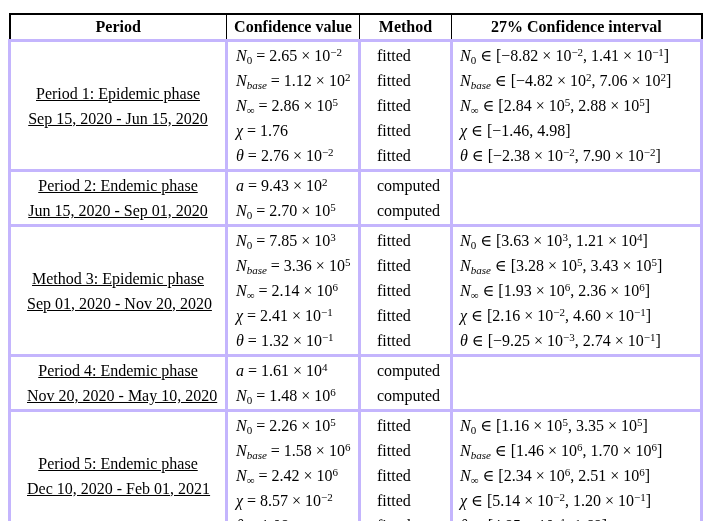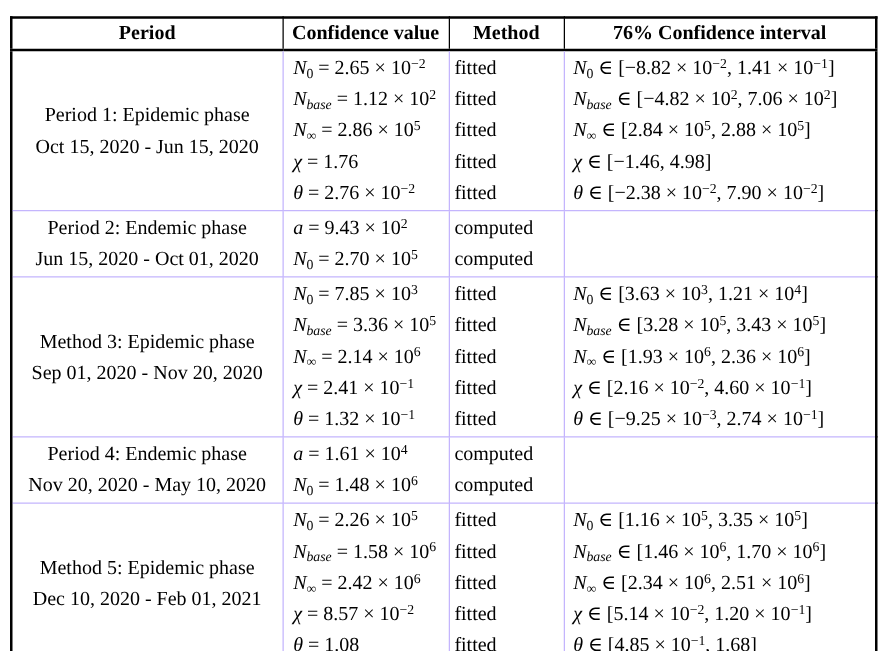--- a/index.html
+++ b/index.html
@@ -34,29 +34,29 @@
   th {
     border: 1px solid #000000;
     border-bottom: 2px solid #000000;
     font-weight: bold;
     text-align: center;
     height: 22px;
     padding: 1px 2px;
     font-size: 16px;
   }
   td {
-    border: 1px solid #c4b5fd;
+    border: 3px solid #c4b5fd;
     vertical-align: middle;
-    padding: 1px 4px;
+    padding: 1px 16px;
   }
   .cell-line {
     line-height: 25px;
     white-space: nowrap;
   }
-  .period-cell { text-align: center; }
+  .period-cell { text-align: center; text-decoration: underline; }
   .period-cell .cell-line { line-height: 25px; }
   .param-cell  { text-align: left; padding-left: 8px; }
   .method-cell { }
   .ci-cell     { text-align: left; padding-left: 7px; margin-left: 35px; }
 
   i { font-style: italic; }
   sub, sup {
     font-size: 11px;
     line-height: 0;
   }
@@ -72,28 +72,28 @@
       <col class="c-period">
       <col class="c-params">
       <col class="c-method">
       <col class="c-ci">
     </colgroup>
     <thead>
       <tr>
         <th>Period</th>
         <th>Confidence value</th>
         <th>Method</th>
-        <th>76% Confidence interval</th>
+        <th>27% Confidence interval</th>
       </tr>
     </thead>
     <tbody id="table-body">
         <tr>
           <td class="period-cell">
             <div class="cell-line">Period 1: Epidemic phase</div>
-            <div class="cell-line">Oct 15, 2020 - Jun 15, 2020</div>
+            <div class="cell-line">Sep 15, 2020 - Jun 15, 2020</div>
           </td>
           <td class="param-cell">
             <div class="cell-line"><i>N</i><sub>0</sub> = 2.65 × 10<sup>−2</sup></div>
             <div class="cell-line"><i>N</i><sub><i>base</i></sub> = 1.12 × 10<sup>2</sup></div>
             <div class="cell-line"><i>N</i><sub>∞</sub> = 2.86 × 10<sup>5</sup></div>
             <div class="cell-line"><i>χ</i> = 1.76</div>
             <div class="cell-line"><i>θ</i> = 2.76 × 10<sup>−2</sup></div>
           </td>
           <td class="method-cell">
             <div class="cell-line">fitted</div>
@@ -106,21 +106,21 @@
             <div class="cell-line"><i>N</i><sub>0</sub> ∈ [−8.82 × 10<sup>−2</sup>, 1.41 × 10<sup>−1</sup>]</div>
             <div class="cell-line"><i>N</i><sub><i>base</i></sub> ∈ [−4.82 × 10<sup>2</sup>, 7.06 × 10<sup>2</sup>]</div>
             <div class="cell-line"><i>N</i><sub>∞</sub> ∈ [2.84 × 10<sup>5</sup>, 2.88 × 10<sup>5</sup>]</div>
             <div class="cell-line"><i>χ</i> ∈ [−1.46, 4.98]</div>
             <div class="cell-line"><i>θ</i> ∈ [−2.38 × 10<sup>−2</sup>, 7.90 × 10<sup>−2</sup>]</div>
           </td>
         </tr>
         <tr>
           <td class="period-cell">
             <div class="cell-line">Period 2: Endemic phase</div>
-            <div class="cell-line">Jun 15, 2020 - Oct 01, 2020</div>
+            <div class="cell-line">Jun 15, 2020 - Sep 01, 2020</div>
           </td>
           <td class="param-cell">
             <div class="cell-line"><i>a</i> = 9.43 × 10<sup>2</sup></div>
             <div class="cell-line"><i>N</i><sub>0</sub> = 2.70 × 10<sup>5</sup></div>
           </td>
           <td class="method-cell">
             <div class="cell-line">computed</div>
             <div class="cell-line">computed</div>
           </td>
           <td class="ci-cell"></td>
@@ -162,21 +162,21 @@
             <div class="cell-line"><i>N</i><sub>0</sub> = 1.48 × 10<sup>6</sup></div>
           </td>
           <td class="method-cell">
             <div class="cell-line">computed</div>
             <div class="cell-line">computed</div>
           </td>
           <td class="ci-cell"></td>
         </tr>
         <tr>
           <td class="period-cell">
-            <div class="cell-line">Method 5: Epidemic phase</div>
+            <div class="cell-line">Period 5: Endemic phase</div>
             <div class="cell-line">Dec 10, 2020 - Feb 01, 2021</div>
           </td>
           <td class="param-cell">
             <div class="cell-line"><i>N</i><sub>0</sub> = 2.26 × 10<sup>5</sup></div>
             <div class="cell-line"><i>N</i><sub><i>base</i></sub> = 1.58 × 10<sup>6</sup></div>
             <div class="cell-line"><i>N</i><sub>∞</sub> = 2.42 × 10<sup>6</sup></div>
             <div class="cell-line"><i>χ</i> = 8.57 × 10<sup>−2</sup></div>
             <div class="cell-line"><i>θ</i> = 1.08</div>
           </td>
           <td class="method-cell">

